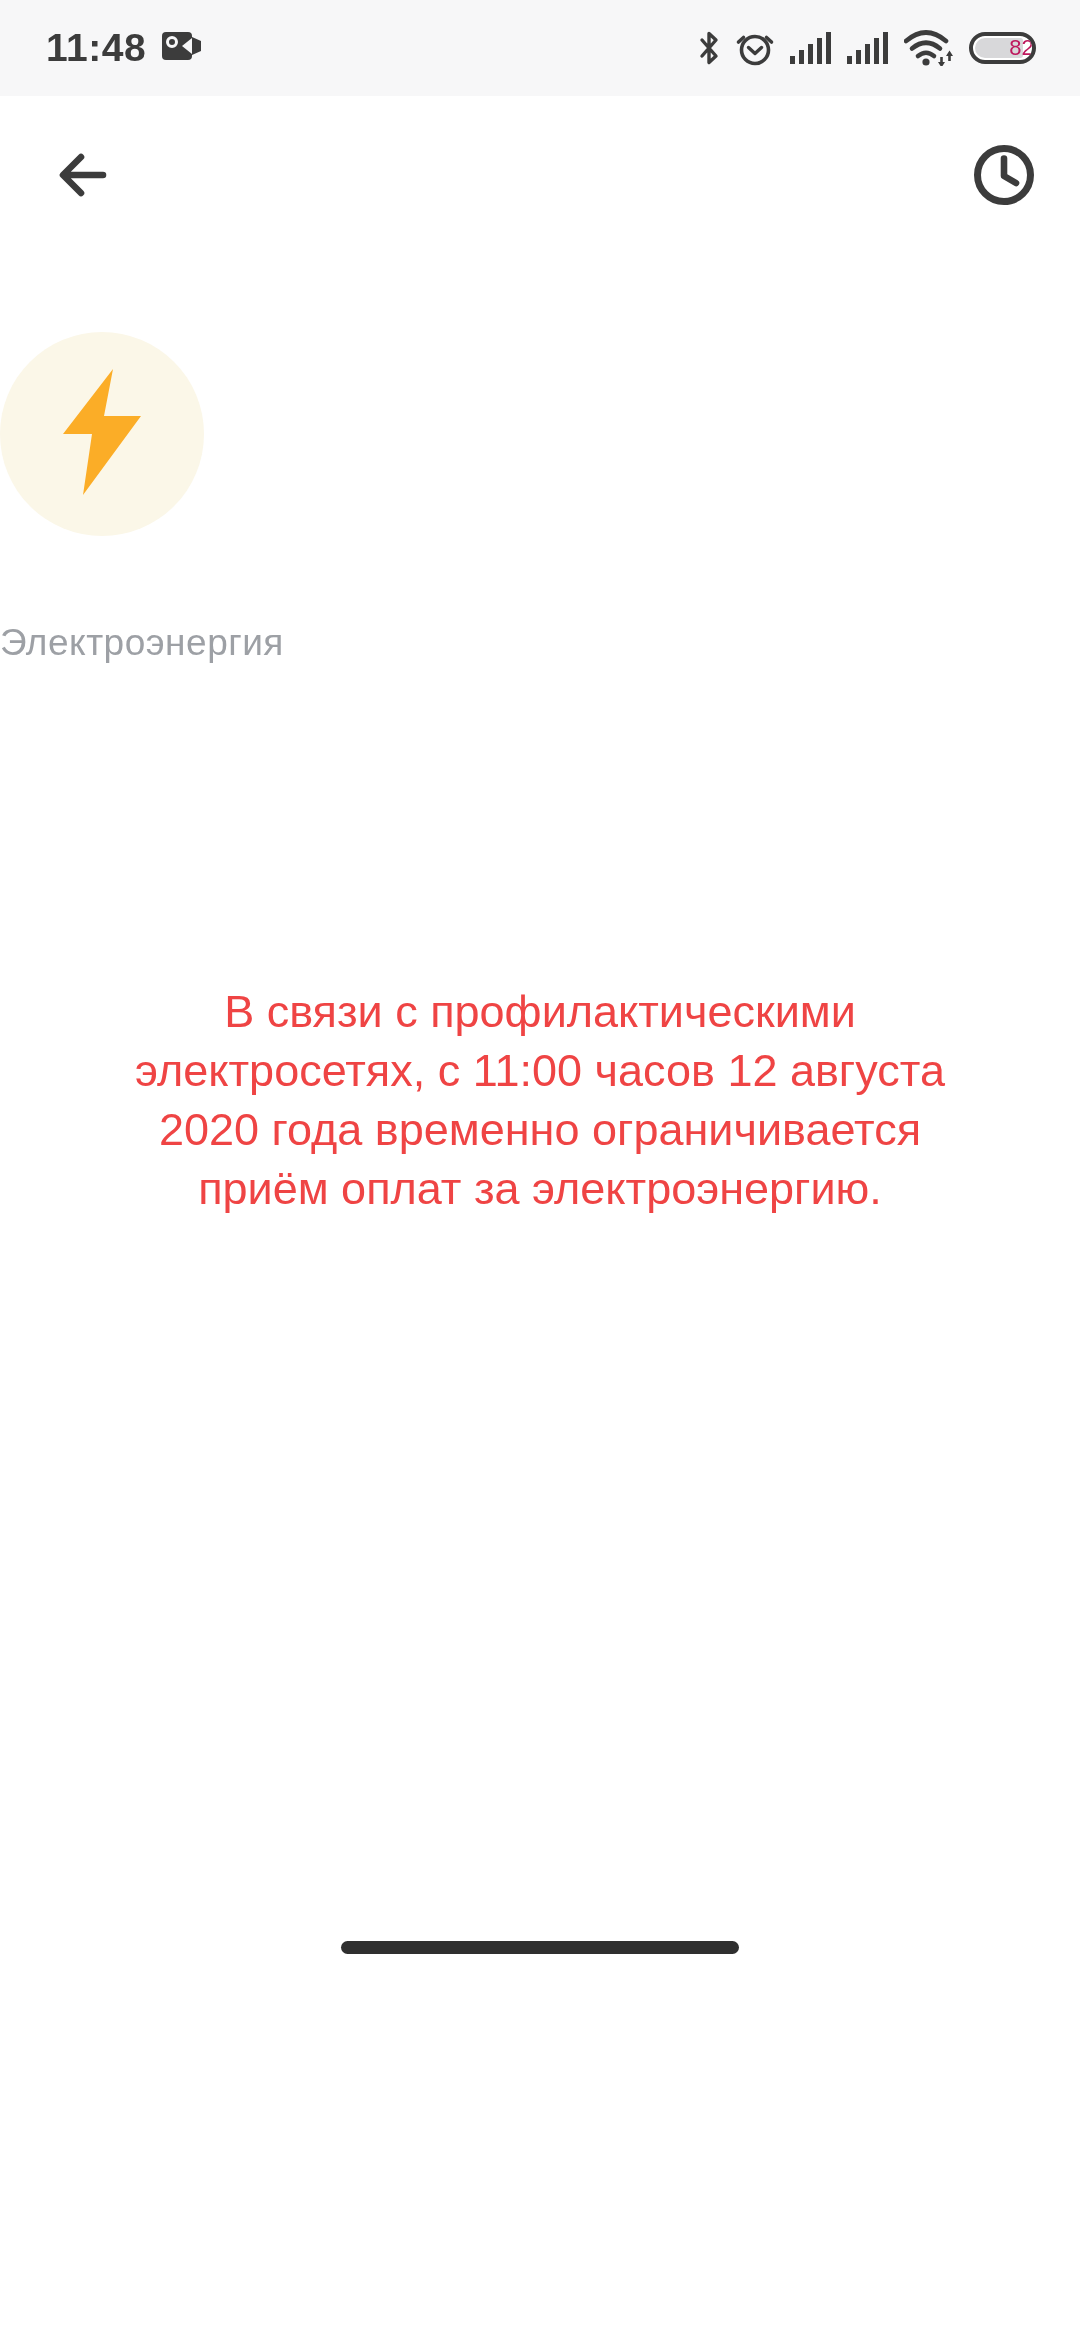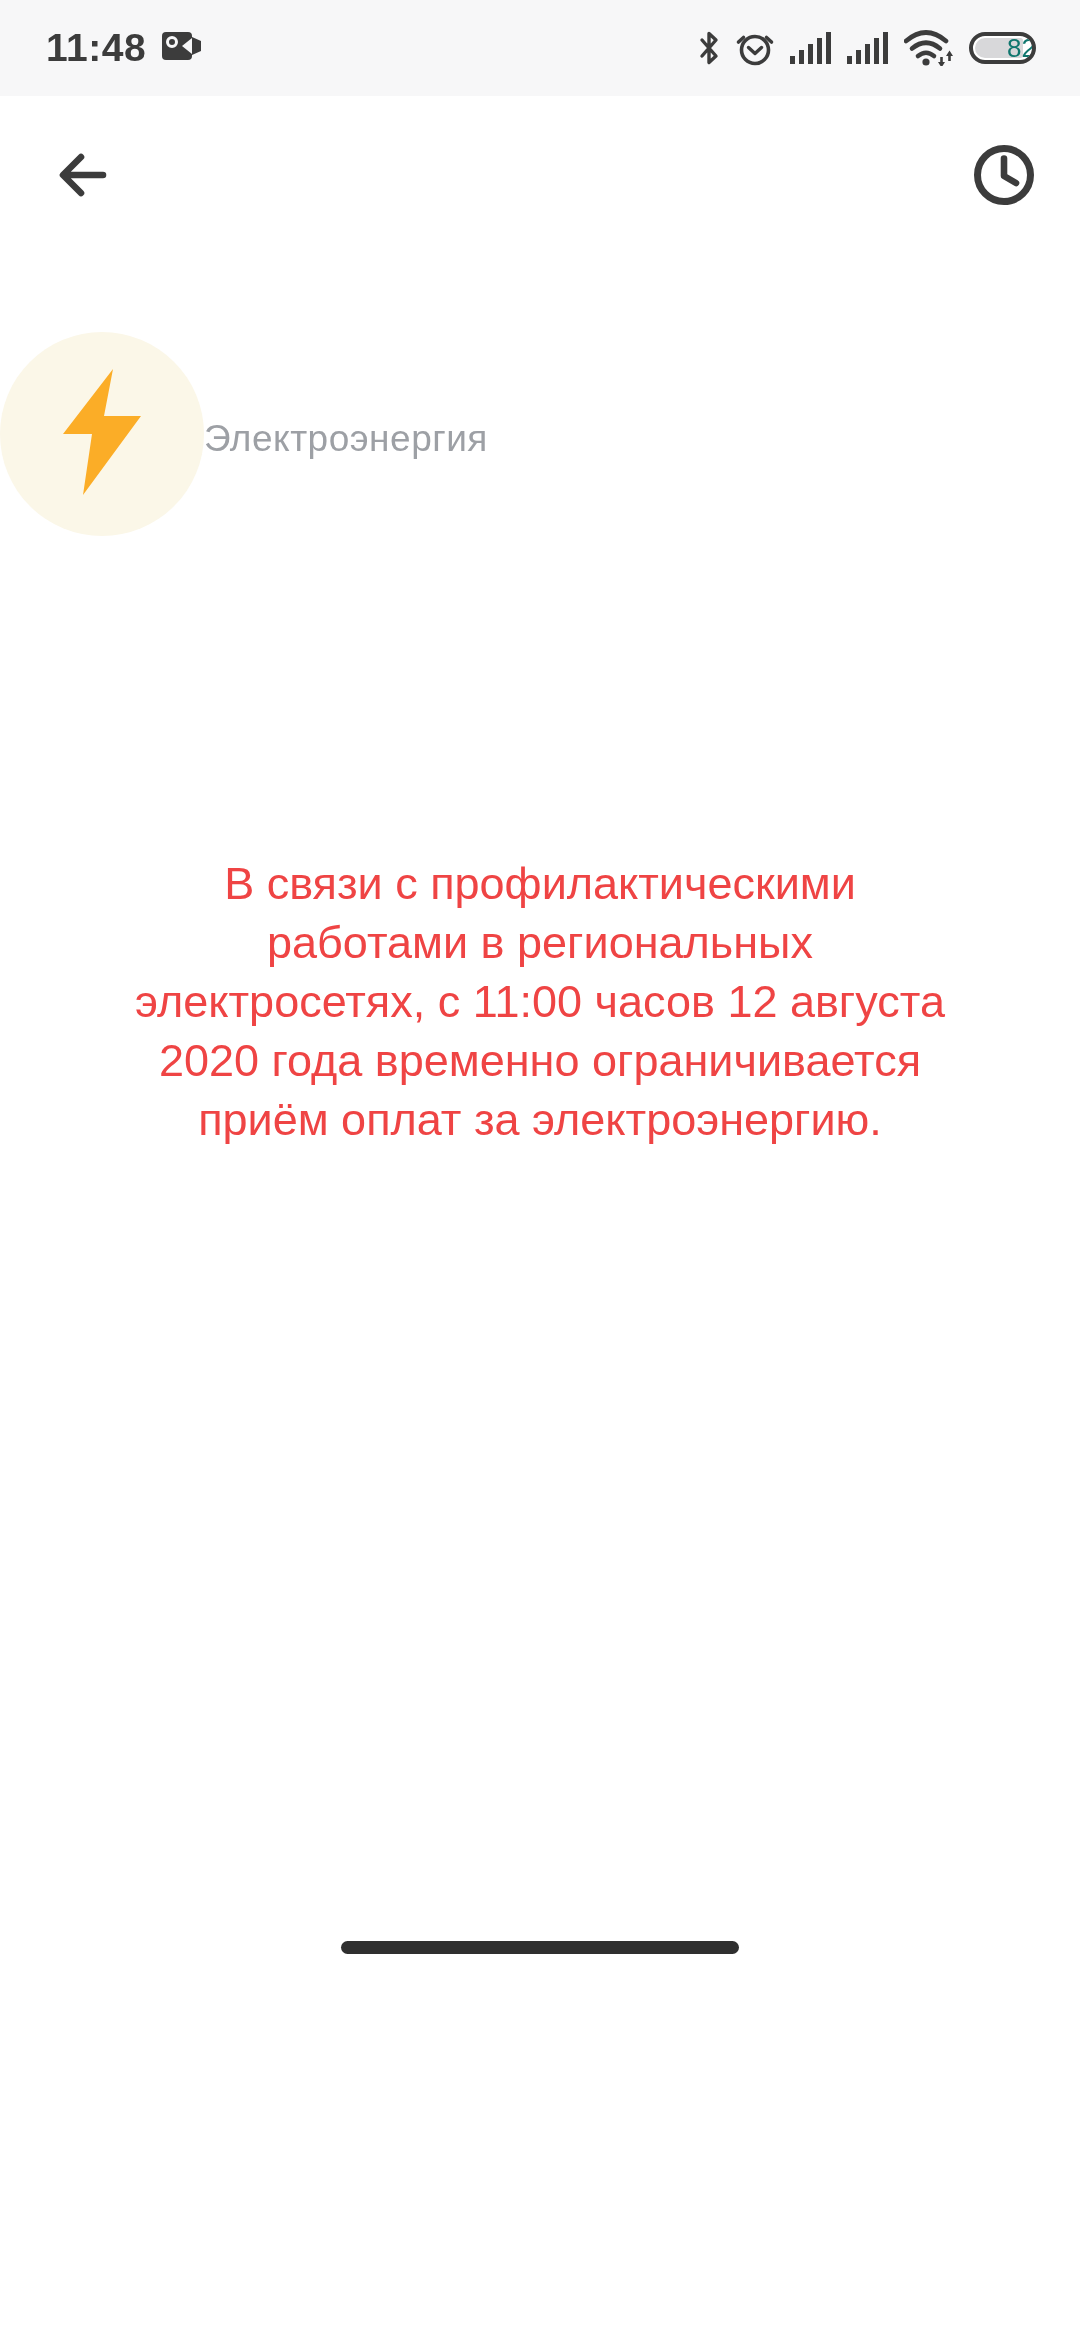--- a/index.html
+++ b/index.html
@@ -45,23 +45,23 @@
     width: 82%;
     background: #d8d8da;
     border-radius: 11px 3px 3px 11px;
   }
   .battery-text {
     position: absolute;
     left: 0; right: 6px; top: 0; bottom: 0;
     display: flex;
     align-items: center;
     justify-content: center;
-    font-size: 26px;
+    font-size: 22px;
     font-weight: 500;
-    color: #0f766e;
+    color: #be185d;
     margin-left: 44px;
   }
 
   
   .app-bar {
     height: 160px;
     background: #ffffff;
     display: flex;
     align-items: center;
     justify-content: space-between;
@@ -73,22 +73,22 @@
     width: 64px; height: 64px;
     display: flex;
     align-items: center;
     justify-content: center;
     cursor: pointer;
   }
 
   
   .service {
     display: flex;
-    flex-direction: row;
-    align-items: center;
+    flex-direction: column;
+    align-items: flex-start;
   }
   .service-avatar {
     margin-top: 76px;
     width: 204px;
     height: 204px;
     border-radius: 50%;
     background: #fbf7e8;
     display: flex;
     align-items: center;
     justify-content: center;
@@ -217,21 +217,20 @@
         <svg width="78" height="126" viewBox="0 0 78 126">
           <polygon points="50,0 0,65 29,65 20,126 78,47 41,47" fill="#fbad27"></polygon>
         </svg>
       </span>
     </div>
     <div class="service-name">Электроэнергия</div>
   </section>
 
   <section class="notice">
     <div class="notice-line">В связи с профилактическими</div>
-    <div class="notice-line">работами в региональных</div>
     <div class="notice-line">электросетях, с 11:00 часов 12 августа</div>
     <div class="notice-line">2020 года временно ограничивается</div>
     <div class="notice-line">приём оплат за электроэнергию.</div>
   </section>
 
   <div class="gesture-bar"></div>
 
 </div>
 
 </body></html>

